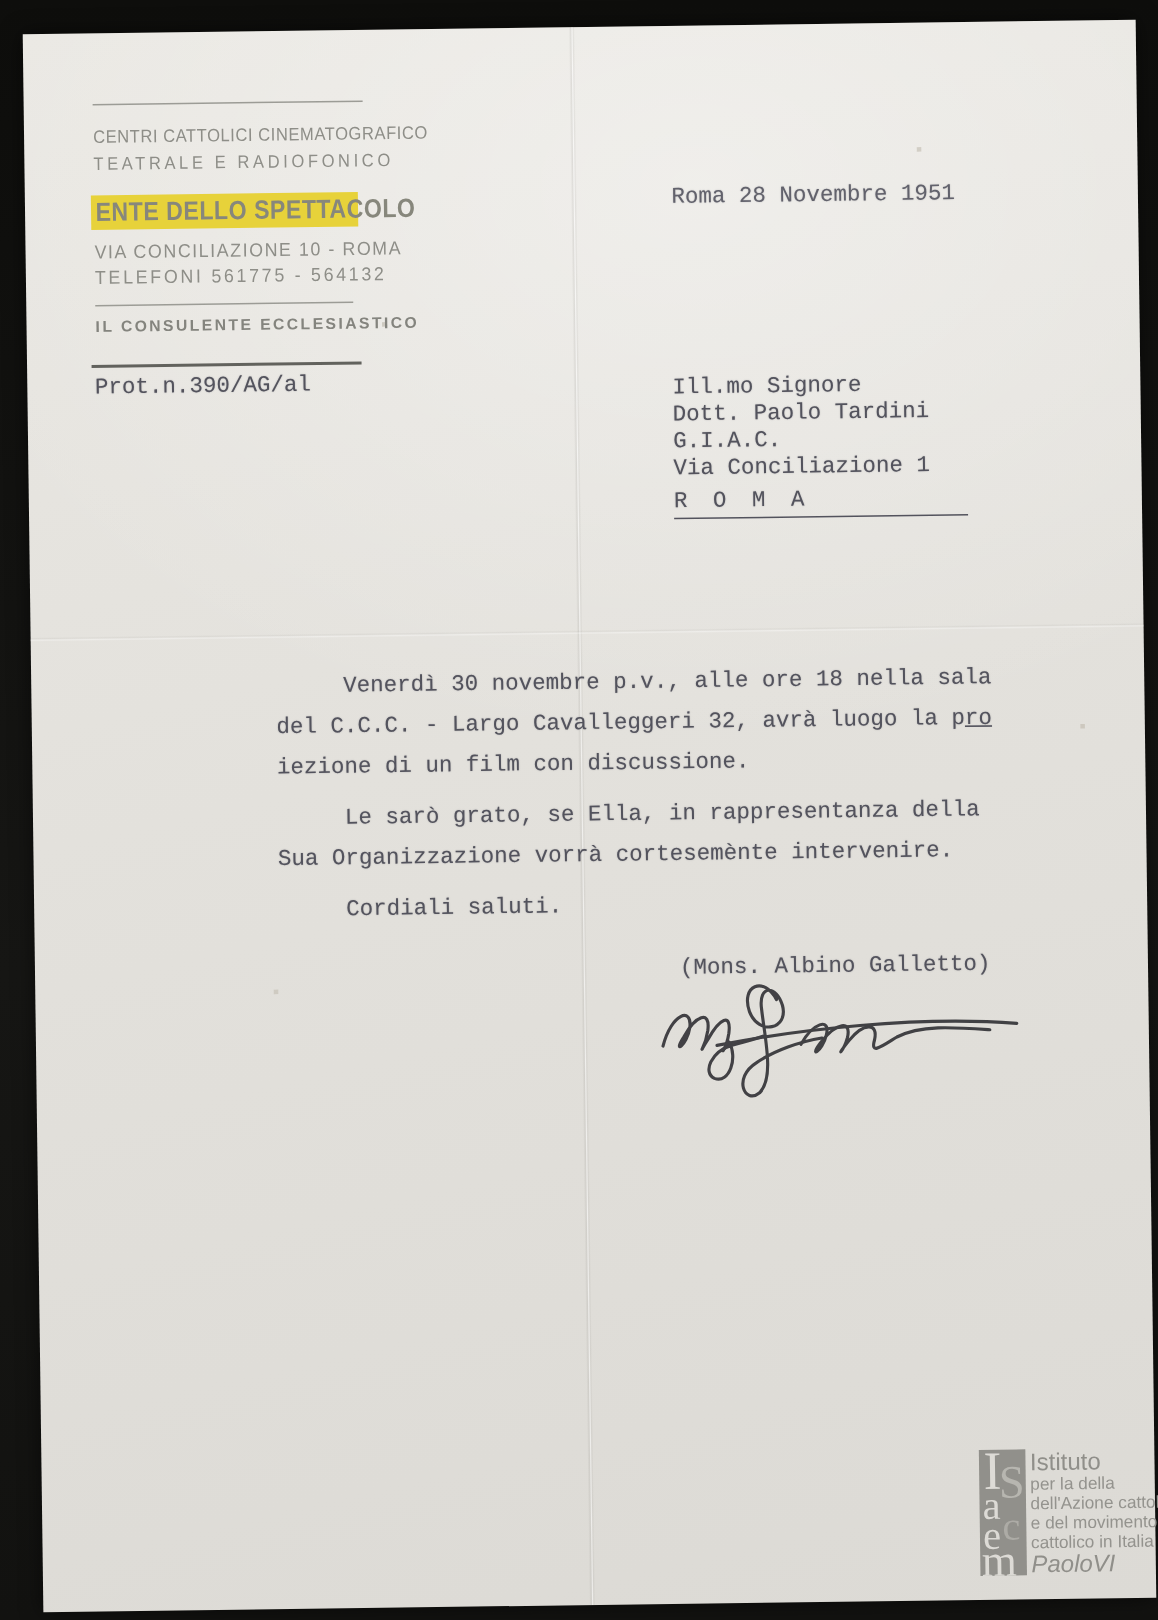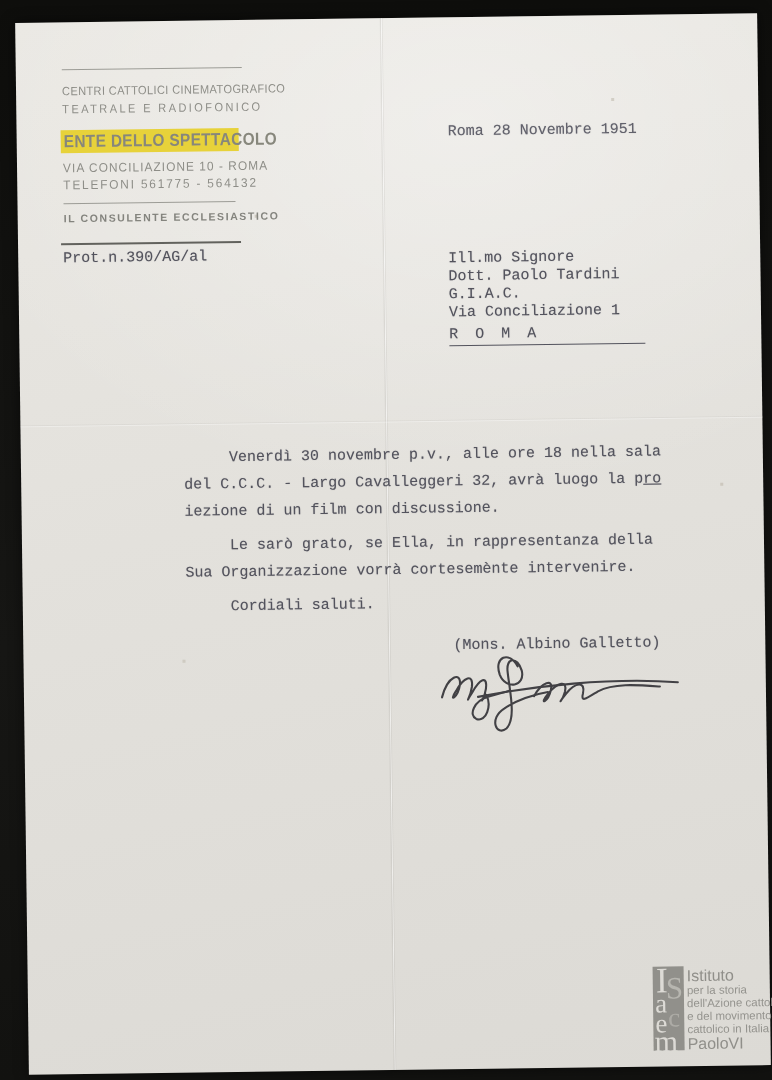--- a/index.html
+++ b/index.html
@@ -136,20 +136,20 @@
 
     <div class="wm-rect">
       <span class="wm-I">I</span>
       <span class="wm-S">S</span>
       <span class="wm-a">a</span>
       <span class="wm-c">c</span>
       <span class="wm-e">e</span>
       <span class="wm-m">m</span>
     </div>
     <div class="wm wm-big" style="left:659px;top:953px;">Istituto</div>
-    <div class="wm wm-small" style="left:659px;top:970px;">per la storia</div>
+    <div class="wm wm-small" style="left:659px;top:970px;">per la della</div>
     <div class="wm wm-small" style="left:659px;top:983px;">dell'Azione cattolica</div>
     <div class="wm wm-small" style="left:659px;top:996px;">e del movimento</div>
     <div class="wm wm-small" style="left:659px;top:1009px;">cattolico in Italia</div>
-    <div class="wm wm-big" style="left:659px;top:1021px;">PaoloVI</div>
+    <div class="wm wm-big" style="left:659px;top:1021px;font-style:italic;">PaoloVI</div>
 
   </div>
 </div>
 
 </body></html>

